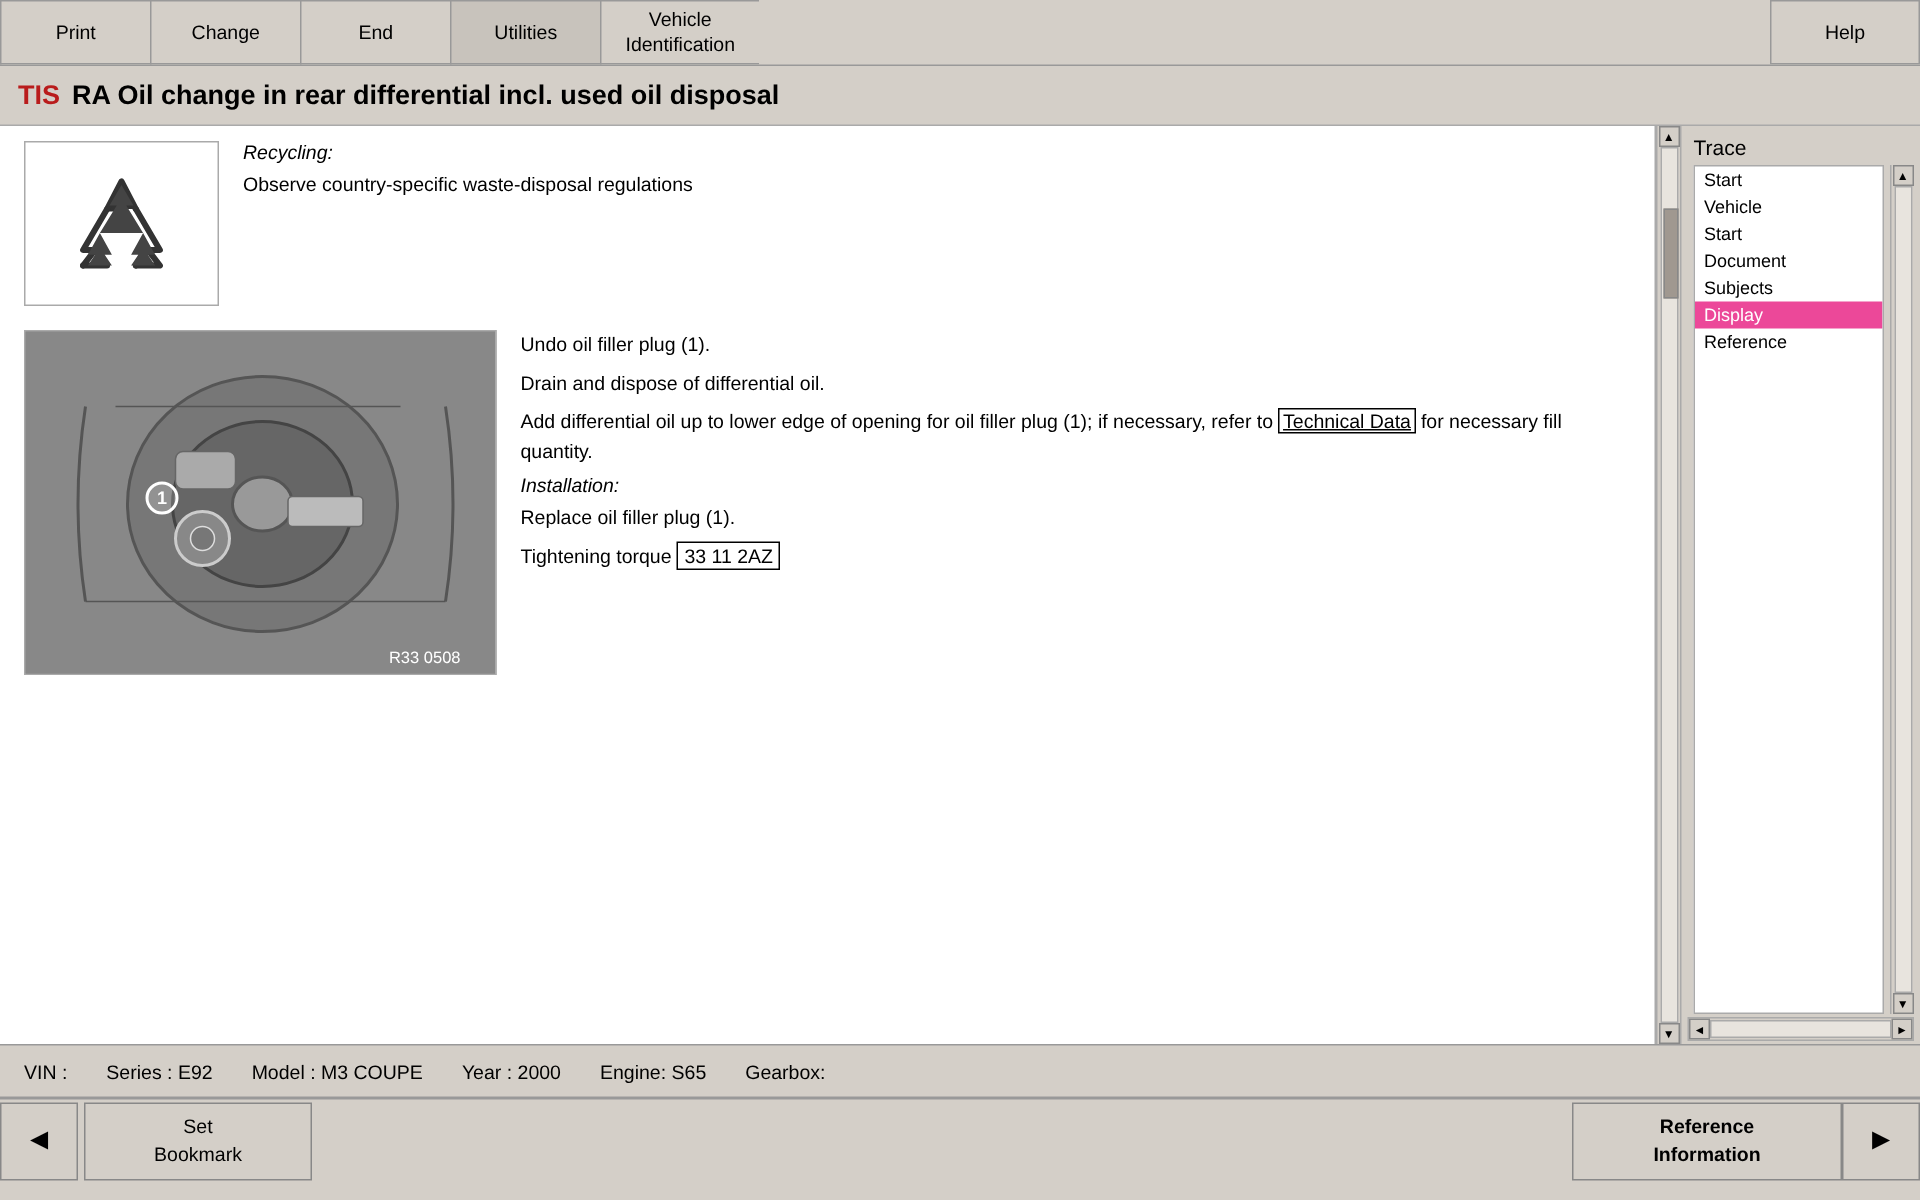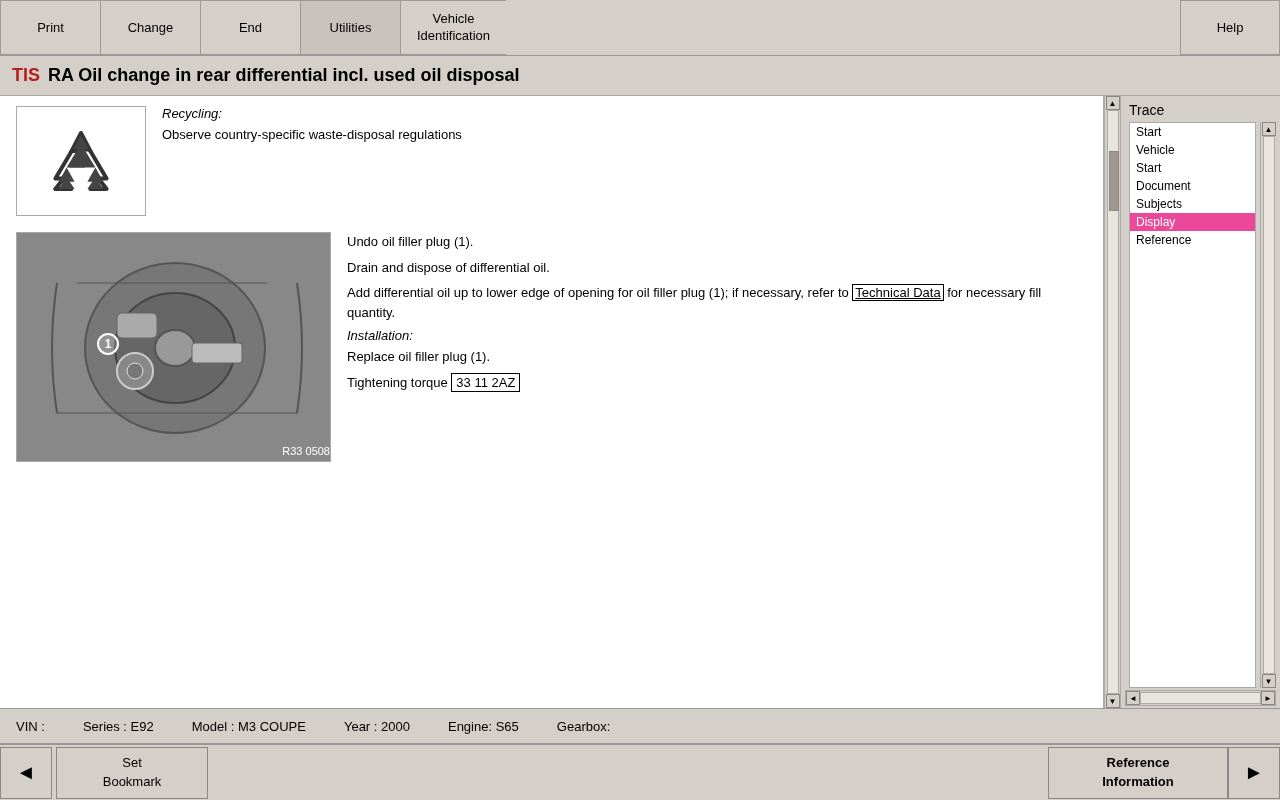--- a/index.html
+++ b/index.html
@@ -1,21 +1,21 @@
 <!DOCTYPE html>
 <html><head>
   <meta charset="utf-8">
   <style>
     * { margin: 0; padding: 0; box-sizing: border-box; }
     body { width: 1280px; height: 800px; font-family: Arial, sans-serif; font-size: 13px; background: #d4cfc8; overflow: hidden; }
 
     
     #toolbar {
       display: flex;
-      height: 56px;
+      height: 44px;
       background: #d4cfc8;
       border-bottom: 1px solid #999;
     }
     .toolbar-btn {
       min-width: 100px;
       padding: 6px 16px;
       background: #d4cfc8;
       border: 1px solid #999;
       border-right: none;
       cursor: pointer;
@@ -171,21 +171,21 @@
 
     
     #status-bar {
       height: 36px;
       background: #d4cfc8;
       border-top: 1px solid #999;
       border-bottom: 1px solid #999;
       display: flex;
       align-items: center;
       padding: 0 16px;
-      gap: 38px;
+      gap: 26px;
       font-size: 13px;
     }
     .status-item { color: #000; }
 
     
     #bottom-bar {
       height: 56px;
       background: #d4cfc8;
       border-top: 1px solid #999;
       display: flex;
@@ -245,21 +245,21 @@
       height: 230px;
       border: 1px solid #aaa;
       background: #888;
       flex-shrink: 0;
       position: relative;
       overflow: hidden;
     }
     .tech-image-label {
       position: absolute;
       bottom: 4px;
-      right: 0;
+      right: 23px;
       color: #fff;
       font-size: 11px;
     }
     .circle-num {
       position: absolute;
       width: 22px;
       height: 22px;
       border: 2px solid #fff;
       border-radius: 50%;
       background: rgba(255,255,255,0.2);

